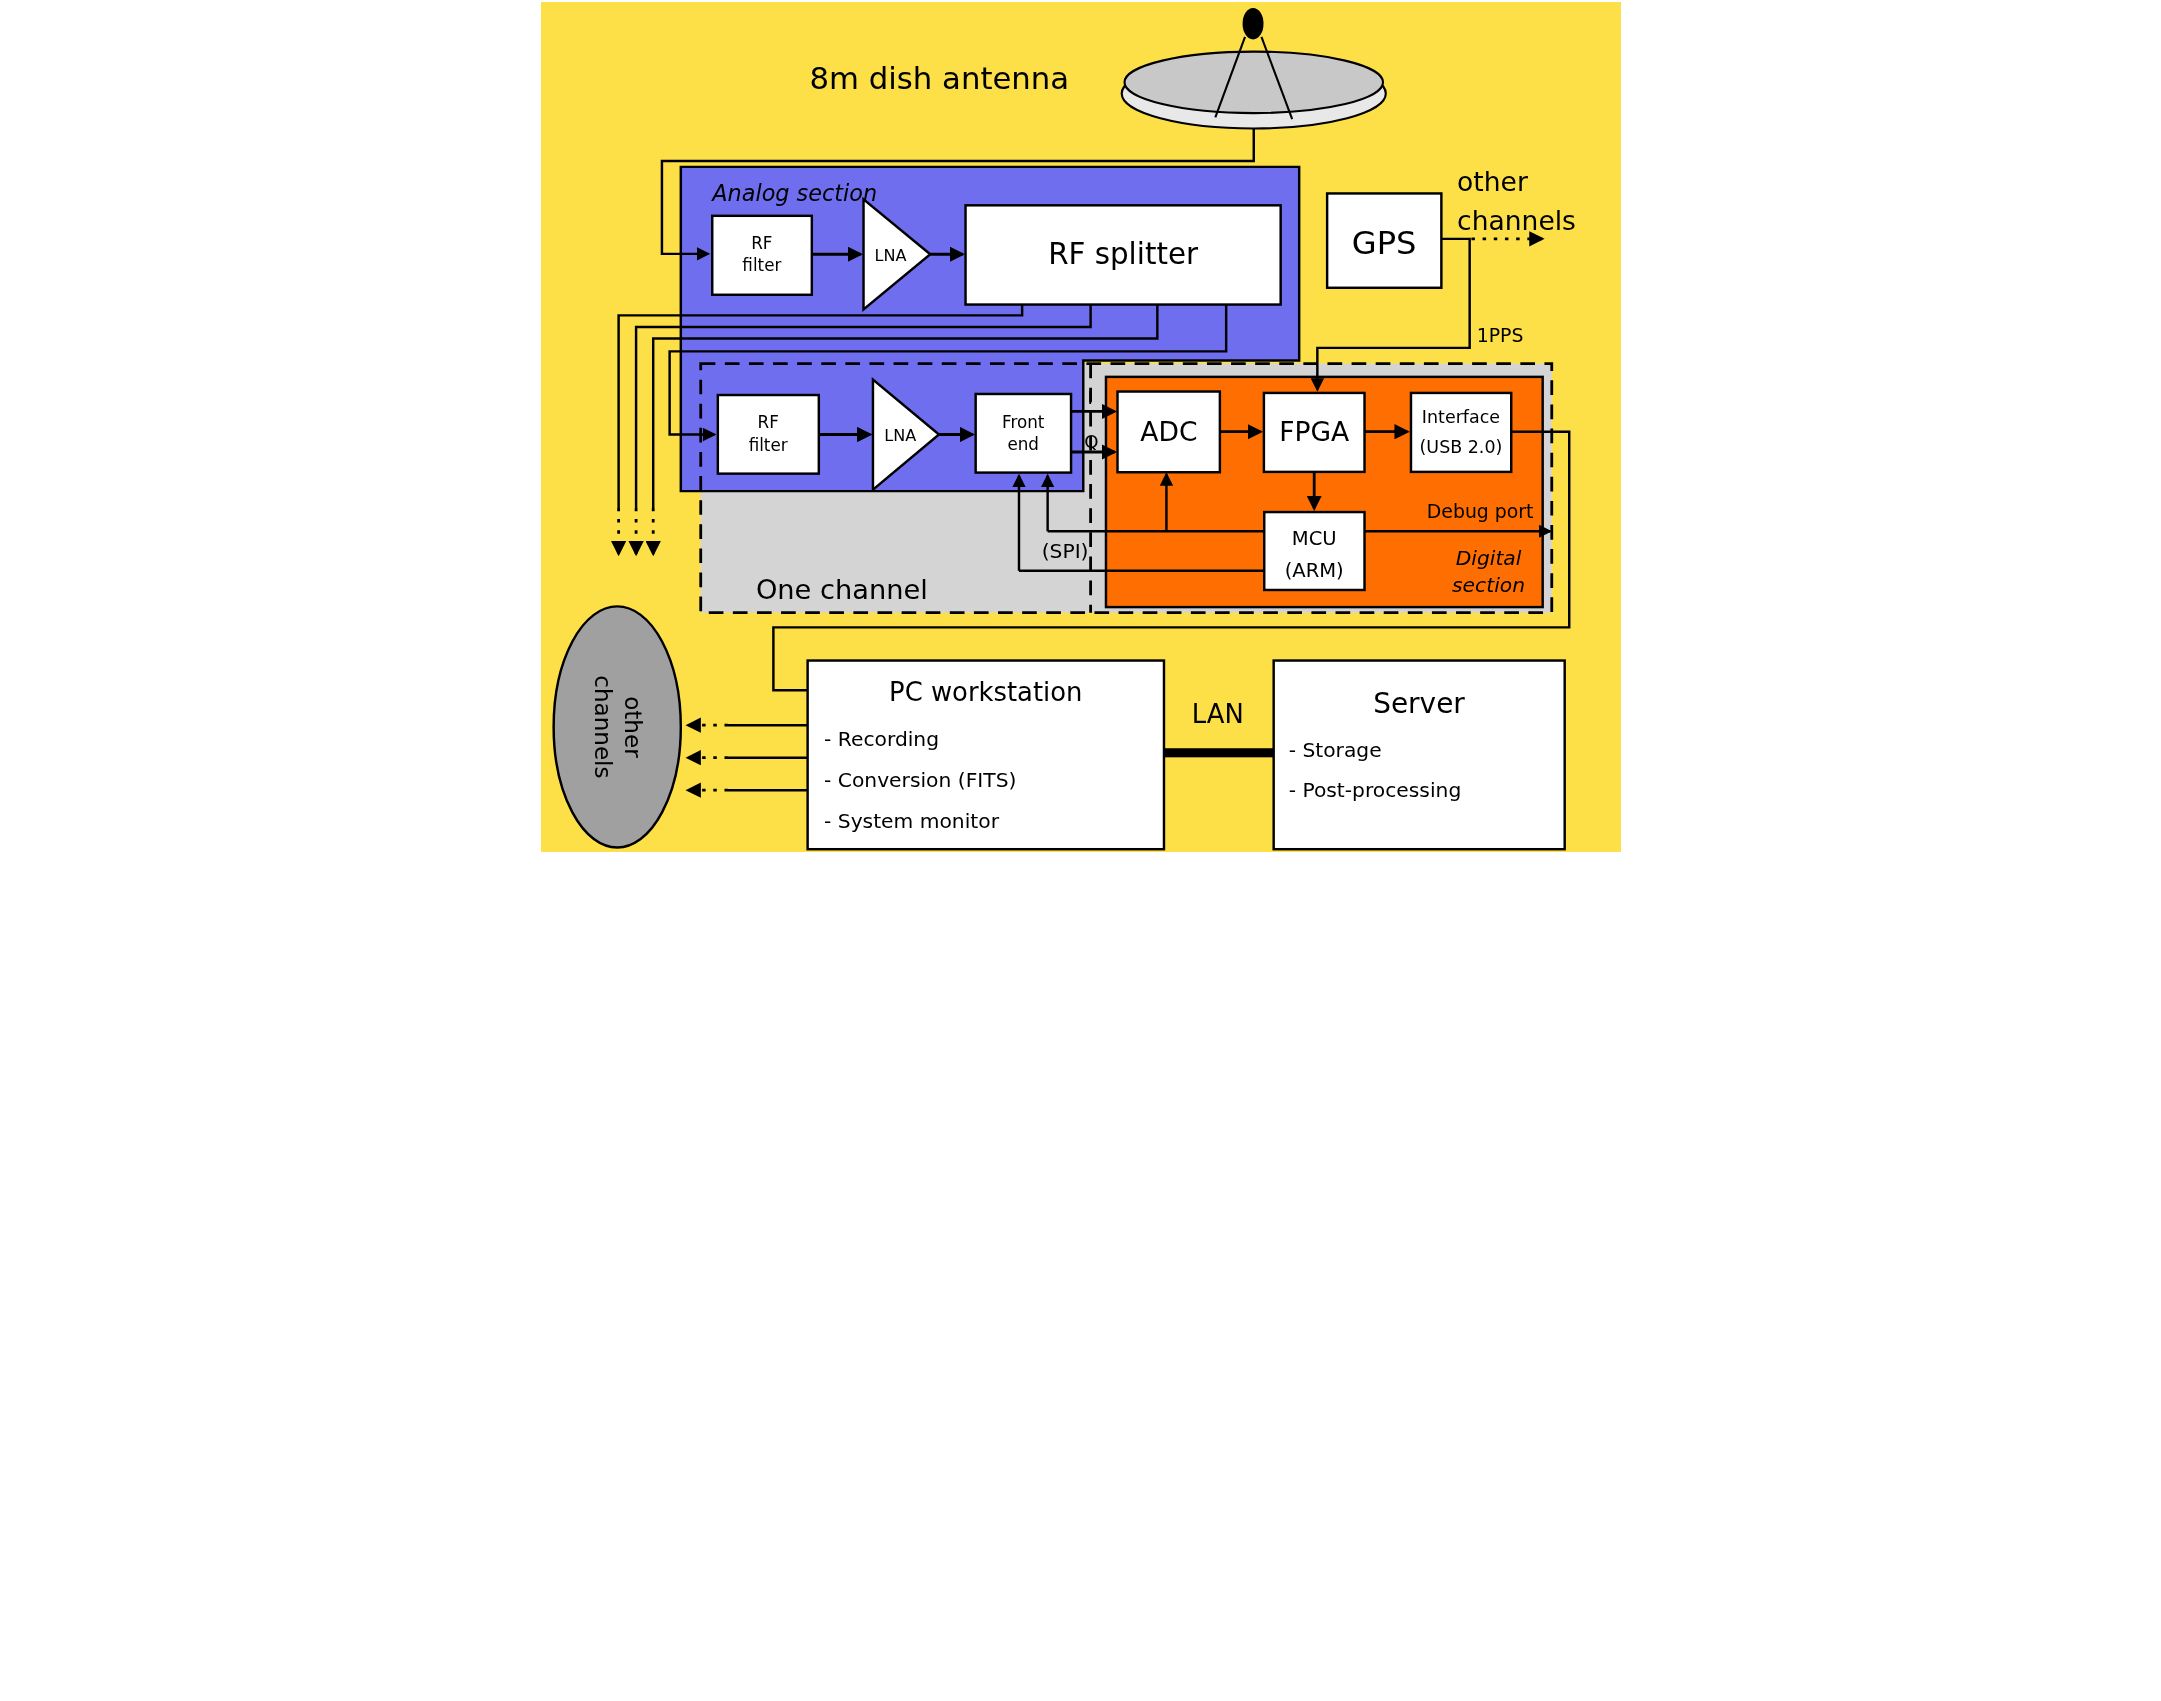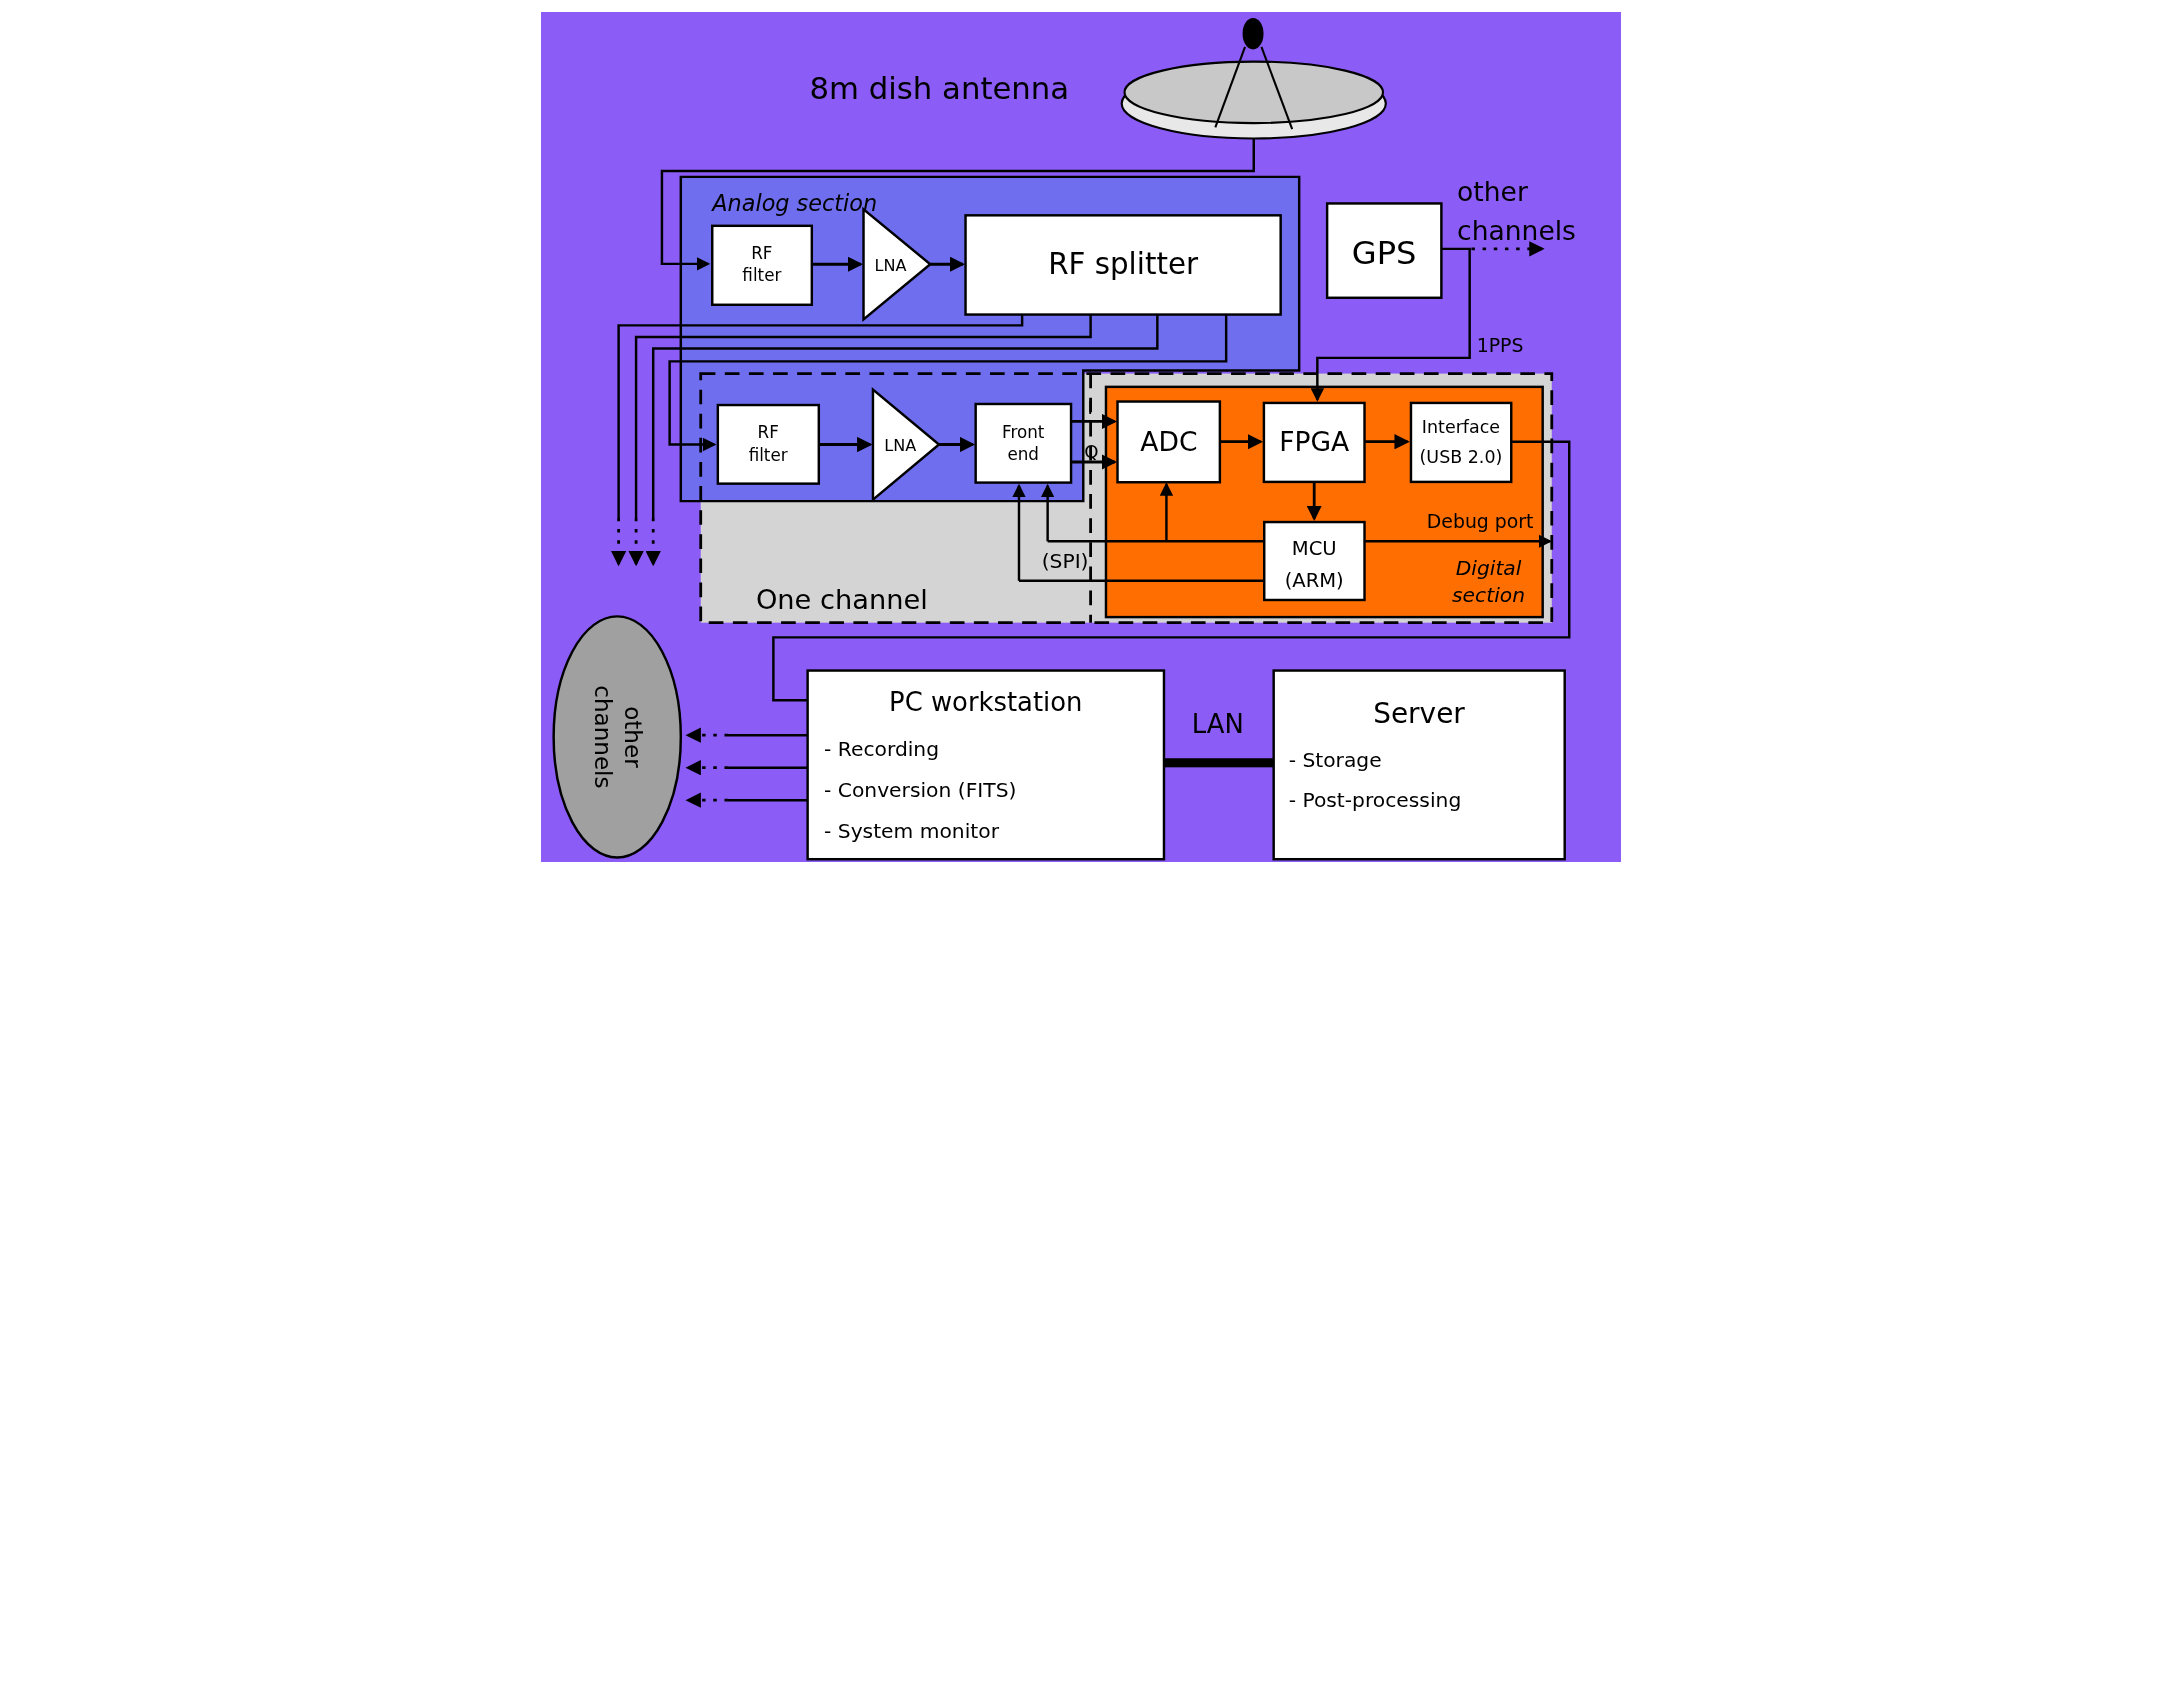--- a/index.html
+++ b/index.html
@@ -1,16 +1,16 @@
 <!DOCTYPE html>
 <html style="font-size:11.2px"><head>
 <meta charset="utf-8">
 <style>
   html,body{margin:0;padding:0;background:#fff;}
-  .stage{width:1080px;height:850px;margin:12px auto;background:#8b5cf6;}
+  .stage{width:1080px;height:850px;margin:2px auto;background:#fde047;}
   svg{display:block;width:100%;height:100%;}
   text{font-family:"DejaVu Sans","Liberation Sans",sans-serif;fill:#000;}
   .t-mid{text-anchor:middle;}
   .t-start{text-anchor:start;}
   .italic{font-style:italic;}
   .ln{stroke:#000;stroke-width:8;fill:none;}
   .ln7{stroke:#000;stroke-width:7;fill:none;}
   .box{fill:#fff;stroke:#000;stroke-width:7;}
   .dashed{stroke:#000;stroke-width:8;fill:none;stroke-dasharray:42 27;}
   .dotted{stroke:#000;stroke-width:8;fill:none;stroke-dasharray:10 22;}

